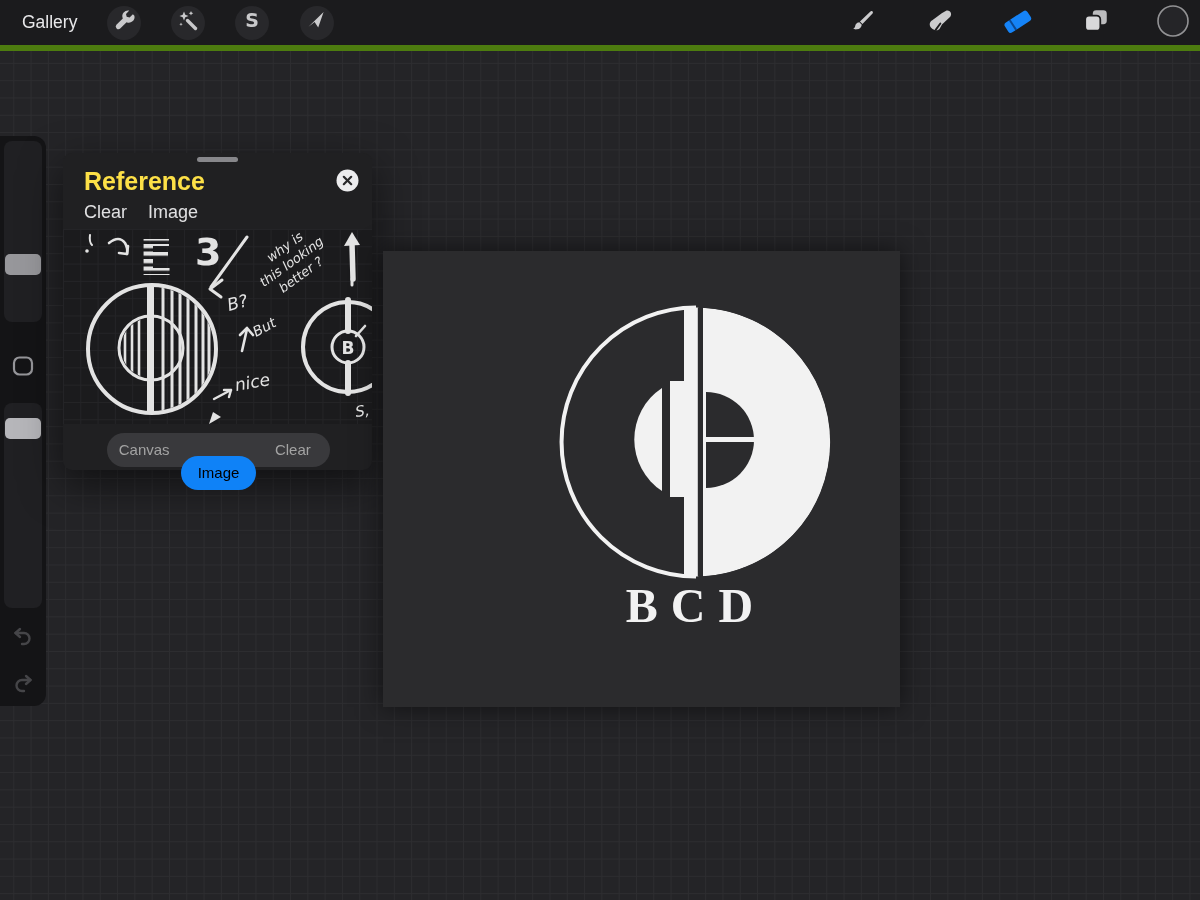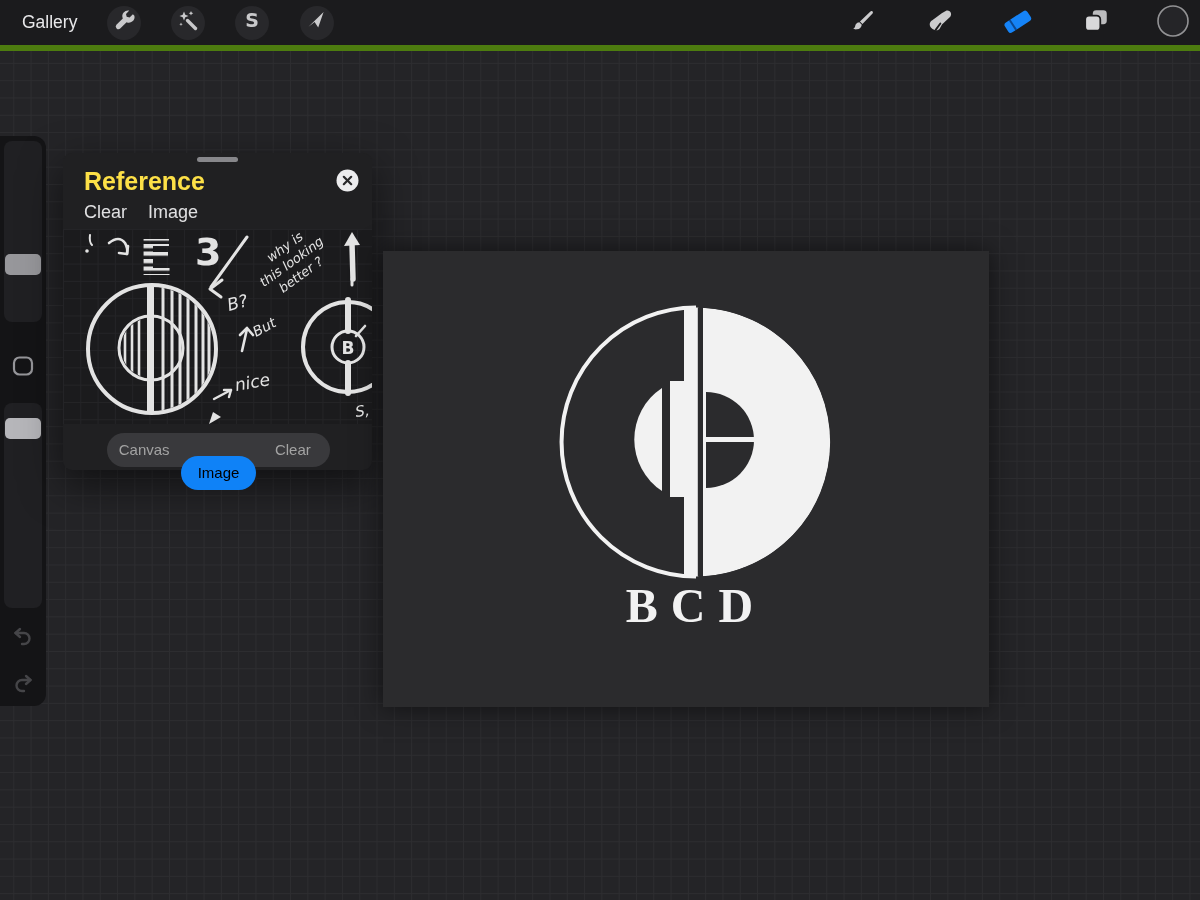--- a/index.html
+++ b/index.html
@@ -33,21 +33,21 @@
   .refimage{position:absolute;left:0;top:76px;width:309px;height:195px;overflow:hidden;
     background-color:#1b1b1d;
     background-image:
       linear-gradient(to right,#242427 1px,transparent 1px),
       linear-gradient(to bottom,#242427 1px,transparent 1px);
     background-size:17.3px 17.3px;}
   .tabs{position:absolute;left:44px;top:280px;width:223px;height:34px;border-radius:17px;background:#39393c;display:flex;}
   .tab{flex:1 1 0;height:34px;line-height:34px;text-align:center;font-size:15px;color:#a3a3a3;border-radius:17px;}
   .tab.active{color:#000000;margin-top:23px;}
   
-  .canvas{position:absolute;left:383px;top:251px;width:606px;height:456px;background:#2b2b2d;box-shadow:0 0 24px rgba(0,0,0,.55);}
+  .canvas{position:absolute;left:383px;top:251px;width:517px;height:456px;background:#2b2b2d;box-shadow:0 0 24px rgba(0,0,0,.55);}
   svg text{user-select:none;}
 </style>
 </head>
 <body>
 
 <div class="topbar">
   <div class="gallery">Gallery</div>
 
   <div class="toolbtn" style="left:107px">
     <span>

